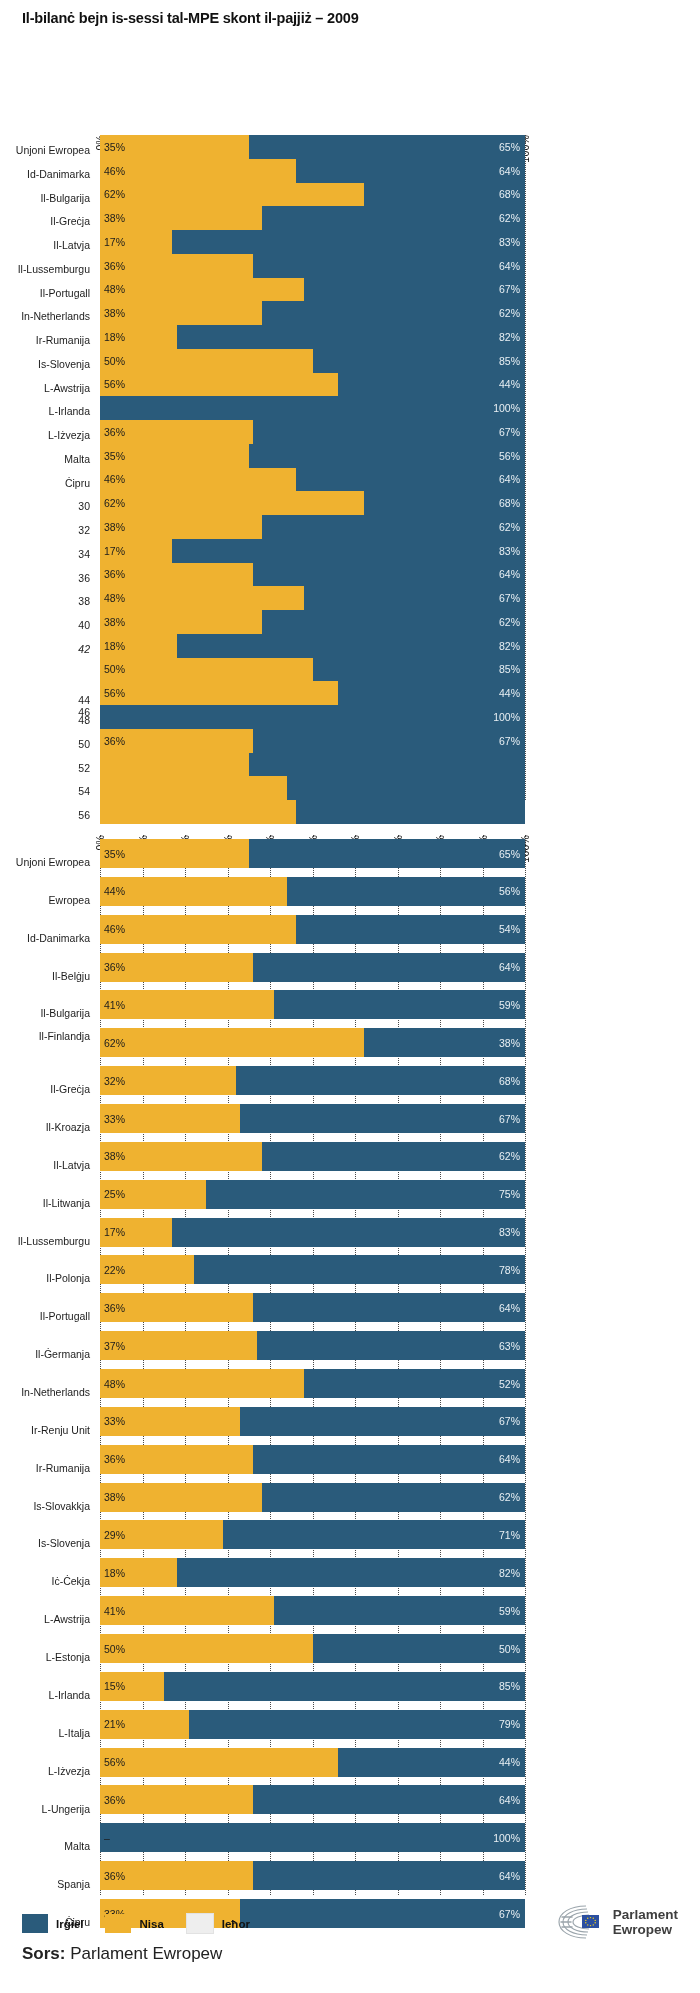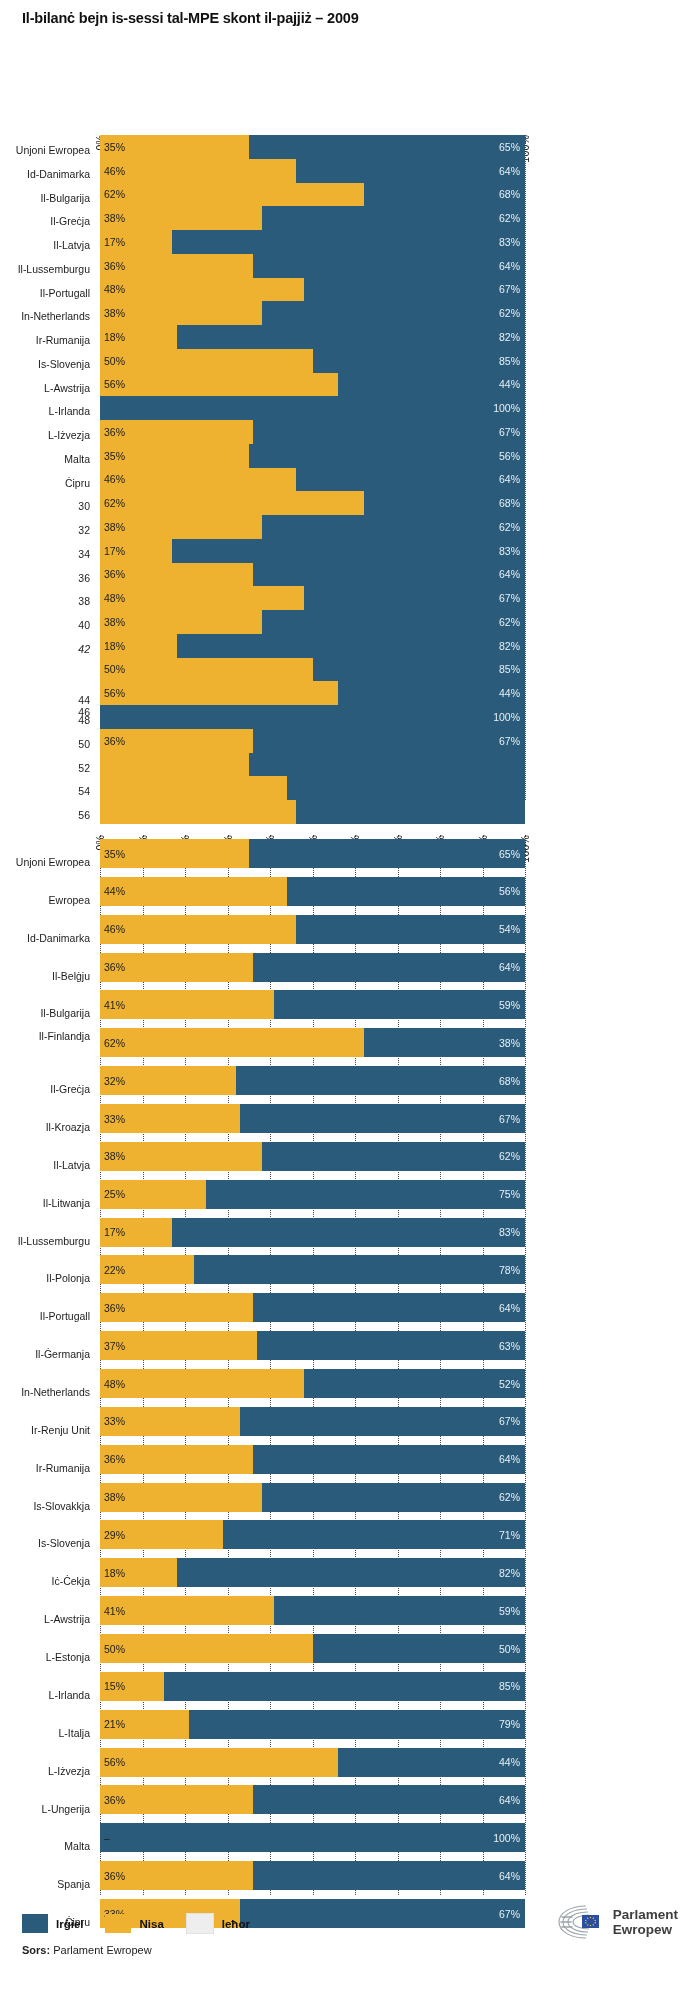--- a/index.html
+++ b/index.html
@@ -61,21 +61,21 @@
   #c2 .plot{top:40px;height:1060px;}
   #c2 .row{height:37.86px;}
   #c2 .bar{top:4px;height:29px;}
   #c2 .bar .f{box-shadow:none;}
 
   
   .legend{position:absolute;left:22px;top:1913px;display:flex;align-items:center;gap:0;}
   .lg{display:flex;align-items:center;margin-right:22px;}
   .sw{width:26px;height:19px;margin-right:8px;display:inline-block;}
   .lgt{font-size:11.5px;font-weight:bold;color:#121212;}
-  .source{position:absolute;left:22px;top:1944px;font-size:11px;color:#222;}
+  .source{position:absolute;left:22px;top:1944px;font-size:17px;color:#222;}
   .source b{font-weight:bold;}
 
   .brand{position:absolute;right:22px;top:1903px;display:flex;align-items:center;}
   .brand .mark{width:50px;height:38px;margin-right:7px;position:relative;}
   .brand .txt{font-size:13.5px;font-weight:bold;color:#3e3e3e;line-height:1.12;}
 </style>
 </head>
 <body>
 
 <div class="page">

